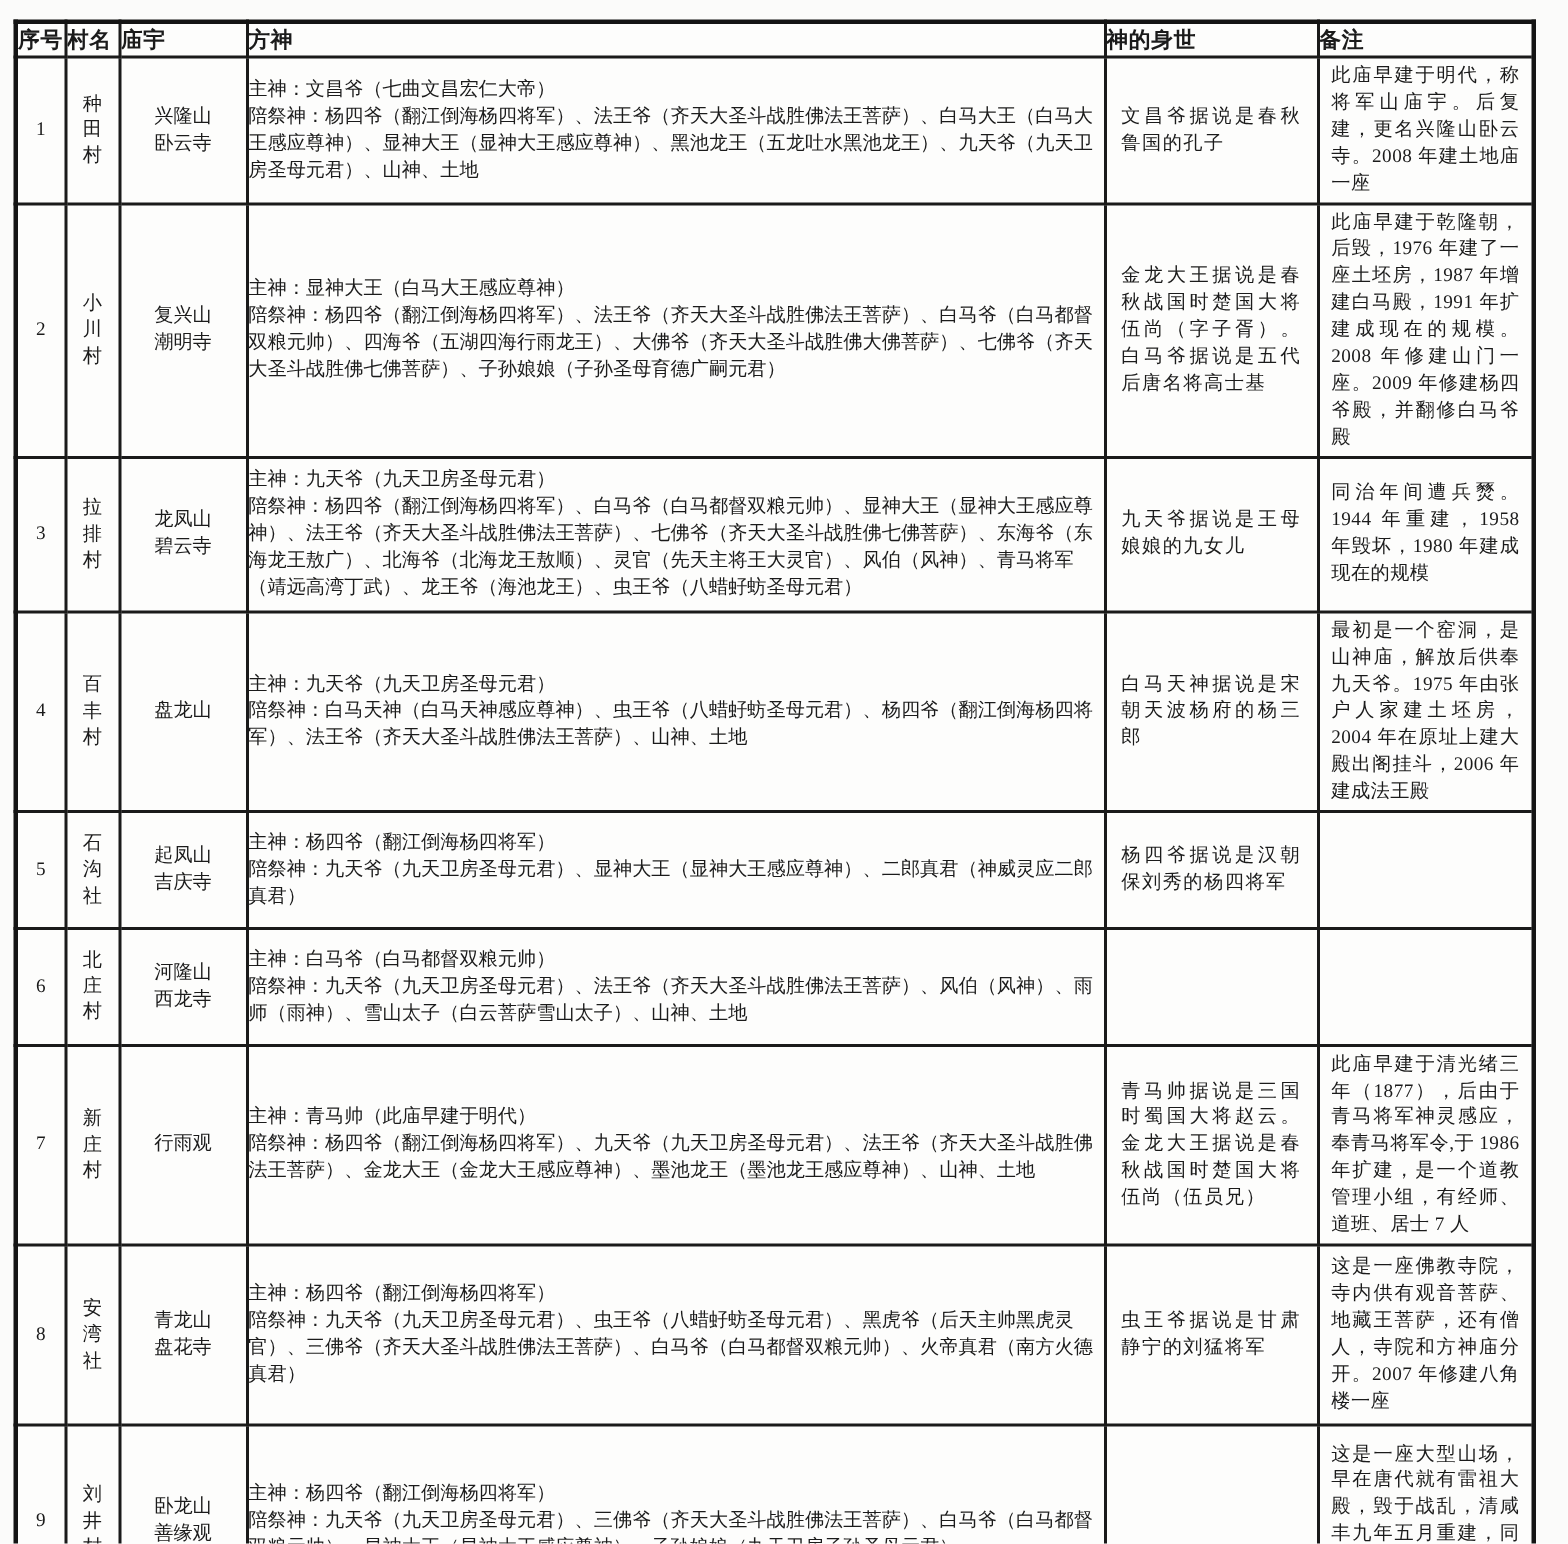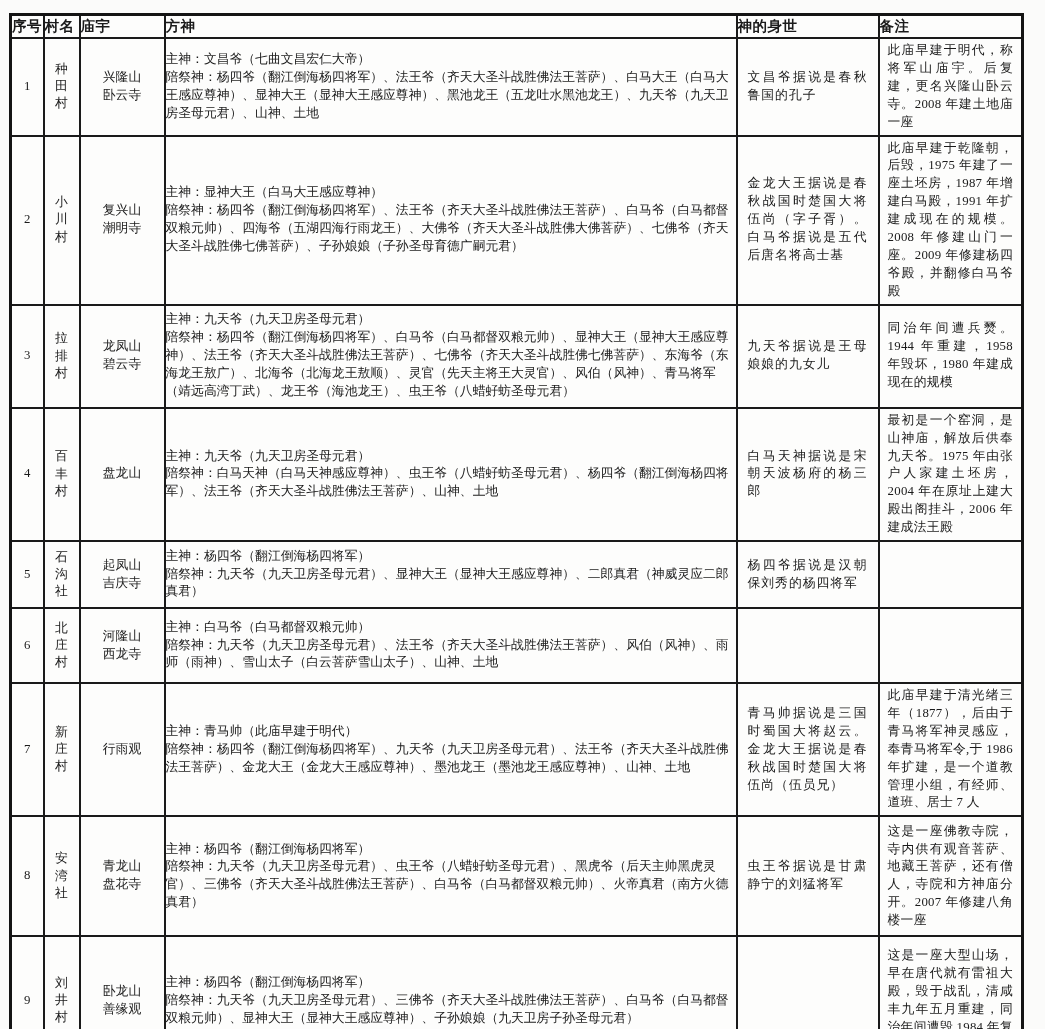--- a/index.html
+++ b/index.html
@@ -27,21 +27,21 @@
     padding:1px 0;
     letter-spacing:0.5px;
   }
   .grid td {
     font-size:12.8px;
     line-height:1.4;
     vertical-align:middle;
     padding:3px 6px;
   }
   td.c-no  { text-align:center; padding:0; }
-  td.c-vil { text-align:center; padding:0 9px; word-break:break-all; line-height:1.35; }
+  td.c-vil { text-align:center; padding:12px 9px; word-break:break-all; line-height:1.35; }
   td.c-tem { text-align:center; white-space:pre-line; padding:0 4px; }
   td.c-gods { padding:3px 0; }
   .gods-main { }
   .gods-att  { }
   td.c-org  { padding:3px 10px; letter-spacing:1px; text-align:justify; }
   td.c-note { padding:3px 8px; letter-spacing:0.3px; text-align:justify; }
   
   tr.r1 { height:87px; }
   tr.r2 { height:157px; }
   tr.r3 { height:103px; }
@@ -91,21 +91,21 @@
       <tr class="r2">
         <td class="c-no">2</td>
         <td class="c-vil">小川村</td>
         <td class="c-tem">复兴山
 潮明寺</td>
         <td class="c-gods">
           <div class="gods-main">主神：显神大王（白马大王感应尊神）</div>
           <div class="gods-att">陪祭神：杨四爷（翻江倒海杨四将军）、法王爷（齐天大圣斗战胜佛法王菩萨）、白马爷（白马都督双粮元帅）、四海爷（五湖四海行雨龙王）、大佛爷（齐天大圣斗战胜佛大佛菩萨）、七佛爷（齐天大圣斗战胜佛七佛菩萨）、子孙娘娘（子孙圣母育德广嗣元君）</div>
         </td>
         <td class="c-org">金龙大王据说是春秋战国时楚国大将伍尚（字子胥）。白马爷据说是五代后唐名将高士基</td>
-        <td class="c-note">此庙早建于乾隆朝，后毁，1975 年建了一座土坯房，1987 年增建白马殿，1991 年扩建成现在的规模。  2008 年修建山门一座。2009 年修建杨四爷殿，并翻修白马爷殿</td>
+        <td class="c-note">此庙早建于乾隆朝，后毁，1976 年建了一座土坯房，1987 年增建白马殿，1991 年扩建成现在的规模。  2008 年修建山门一座。2009 年修建杨四爷殿，并翻修白马爷殿</td>
       </tr>
       <tr class="r3">
         <td class="c-no">3</td>
         <td class="c-vil">拉排村</td>
         <td class="c-tem">龙凤山
 碧云寺</td>
         <td class="c-gods">
           <div class="gods-main">主神：九天爷（九天卫房圣母元君）</div>
           <div class="gods-att">陪祭神：杨四爷（翻江倒海杨四将军）、白马爷（白马都督双粮元帅）、显神大王（显神大王感应尊神）、法王爷（齐天大圣斗战胜佛法王菩萨）、七佛爷（齐天大圣斗战胜佛七佛菩萨）、东海爷（东海龙王敖广）、北海爷（北海龙王敖顺）、灵官（先天主将王大灵官）、风伯（风神）、青马将军（靖远高湾丁武）、龙王爷（海池龙王）、虫王爷（八蜡虸蚄圣母元君）</div>
         </td>

